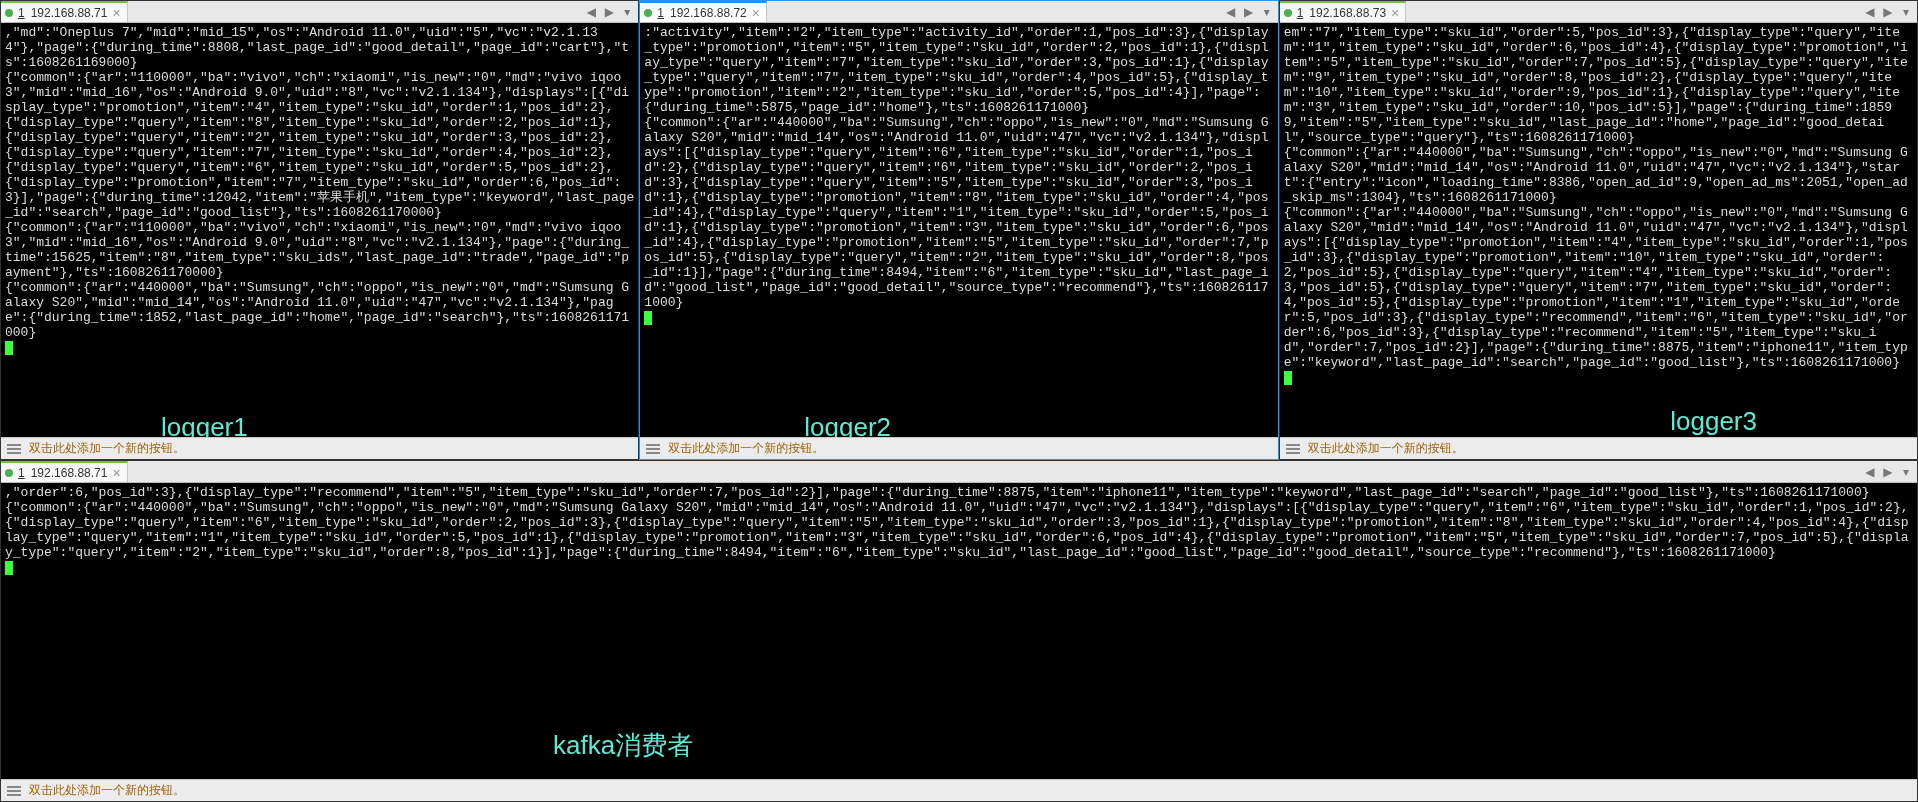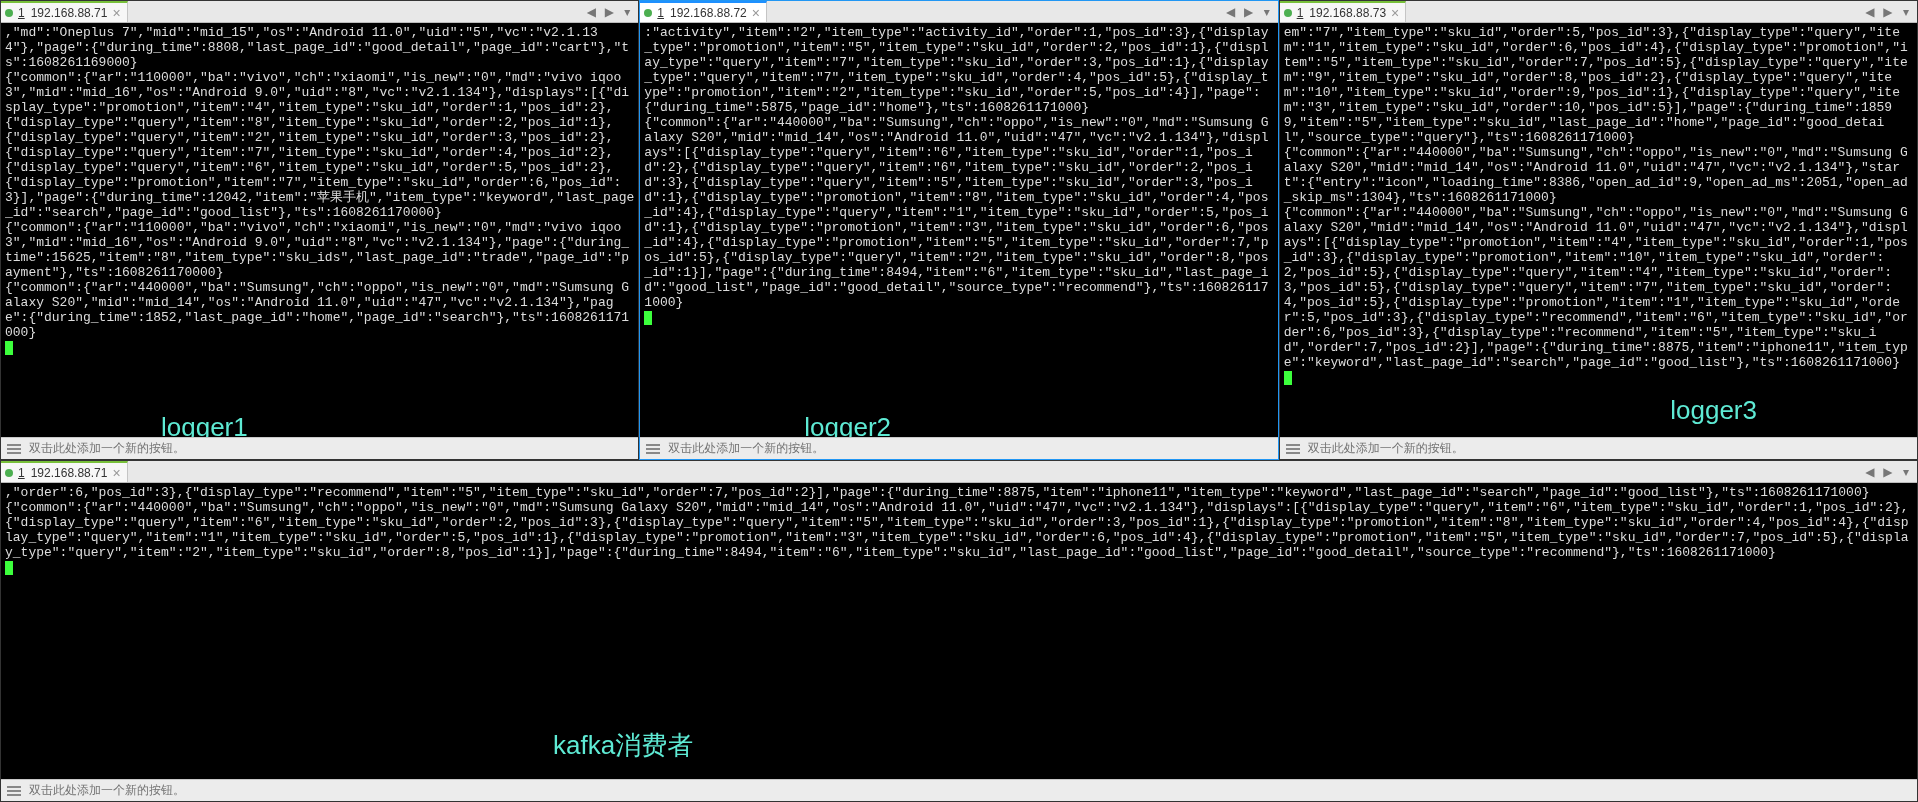--- a/index.html
+++ b/index.html
@@ -95,21 +95,21 @@
     position: absolute;
     pointer-events: none;
   }
   .footer {
     height: 22px;
     background: #ececec;
     border-top: 1px solid #c8c8c8;
     display: flex;
     align-items: center;
     padding: 0 6px;
-    color: #737373;
+    color: #a16207;
     font-size: 12px;
     gap: 8px;
   }
   .footer .menu-icon {
     width: 14px; height: 10px;
     display: inline-flex; flex-direction: column; justify-content: space-between;
   }
   .footer .menu-icon span { height: 2px; background: #888; }
   .tab .idx { text-decoration: underline; margin-right:1px;}
 </style>
@@ -189,21 +189,21 @@
       <div class="tab-nav">
         <span>◀</span>
         <span>▶</span>
         <span>▾</span>
       </div>
     </div>
     <div class="terminal"><span>em":"7","item_type":"sku_id","order":5,"pos_id":3},{"display_type":"query","item":"1","item_type":"sku_id","order":6,"pos_id":4},{"display_type":"promotion","item":"5","item_type":"sku_id","order":7,"pos_id":5},{"display_type":"query","item":"9","item_type":"sku_id","order":8,"pos_id":2},{"display_type":"query","item":"10","item_type":"sku_id","order":9,"pos_id":1},{"display_type":"query","item":"3","item_type":"sku_id","order":10,"pos_id":5}],"page":{"during_time":18599,"item":"5","item_type":"sku_id","last_page_id":"home","page_id":"good_detail","source_type":"query"},"ts":1608261171000}
 {"common":{"ar":"440000","ba":"Sumsung","ch":"oppo","is_new":"0","md":"Sumsung Galaxy S20","mid":"mid_14","os":"Android 11.0","uid":"47","vc":"v2.1.134"},"start":{"entry":"icon","loading_time":8386,"open_ad_id":9,"open_ad_ms":2051,"open_ad_skip_ms":1304},"ts":1608261171000}
 {"common":{"ar":"440000","ba":"Sumsung","ch":"oppo","is_new":"0","md":"Sumsung Galaxy S20","mid":"mid_14","os":"Android 11.0","uid":"47","vc":"v2.1.134"},"displays":[{"display_type":"promotion","item":"4","item_type":"sku_id","order":1,"pos_id":3},{"display_type":"promotion","item":"10","item_type":"sku_id","order":2,"pos_id":5},{"display_type":"query","item":"4","item_type":"sku_id","order":3,"pos_id":5},{"display_type":"query","item":"7","item_type":"sku_id","order":4,"pos_id":5},{"display_type":"promotion","item":"1","item_type":"sku_id","order":5,"pos_id":3},{"display_type":"recommend","item":"6","item_type":"sku_id","order":6,"pos_id":3},{"display_type":"recommend","item":"5","item_type":"sku_id","order":7,"pos_id":2}],"page":{"during_time":8875,"item":"iphone11","item_type":"keyword","last_page_id":"search","page_id":"good_list"},"ts":1608261171000}</span>
 <span class="cursor"></span>
-      <div class="red-label" style="right:160px; bottom:19px;">logger3</div>
+      <div class="red-label" style="right:160px; bottom:8px;">logger3</div>
     </div>
     <div class="footer">
       <span class="menu-icon">
           <span></span>
           <span></span>
           <span></span>
         </span>
       <span>双击此处添加一个新的按钮。</span>
     </div>
   </div>

